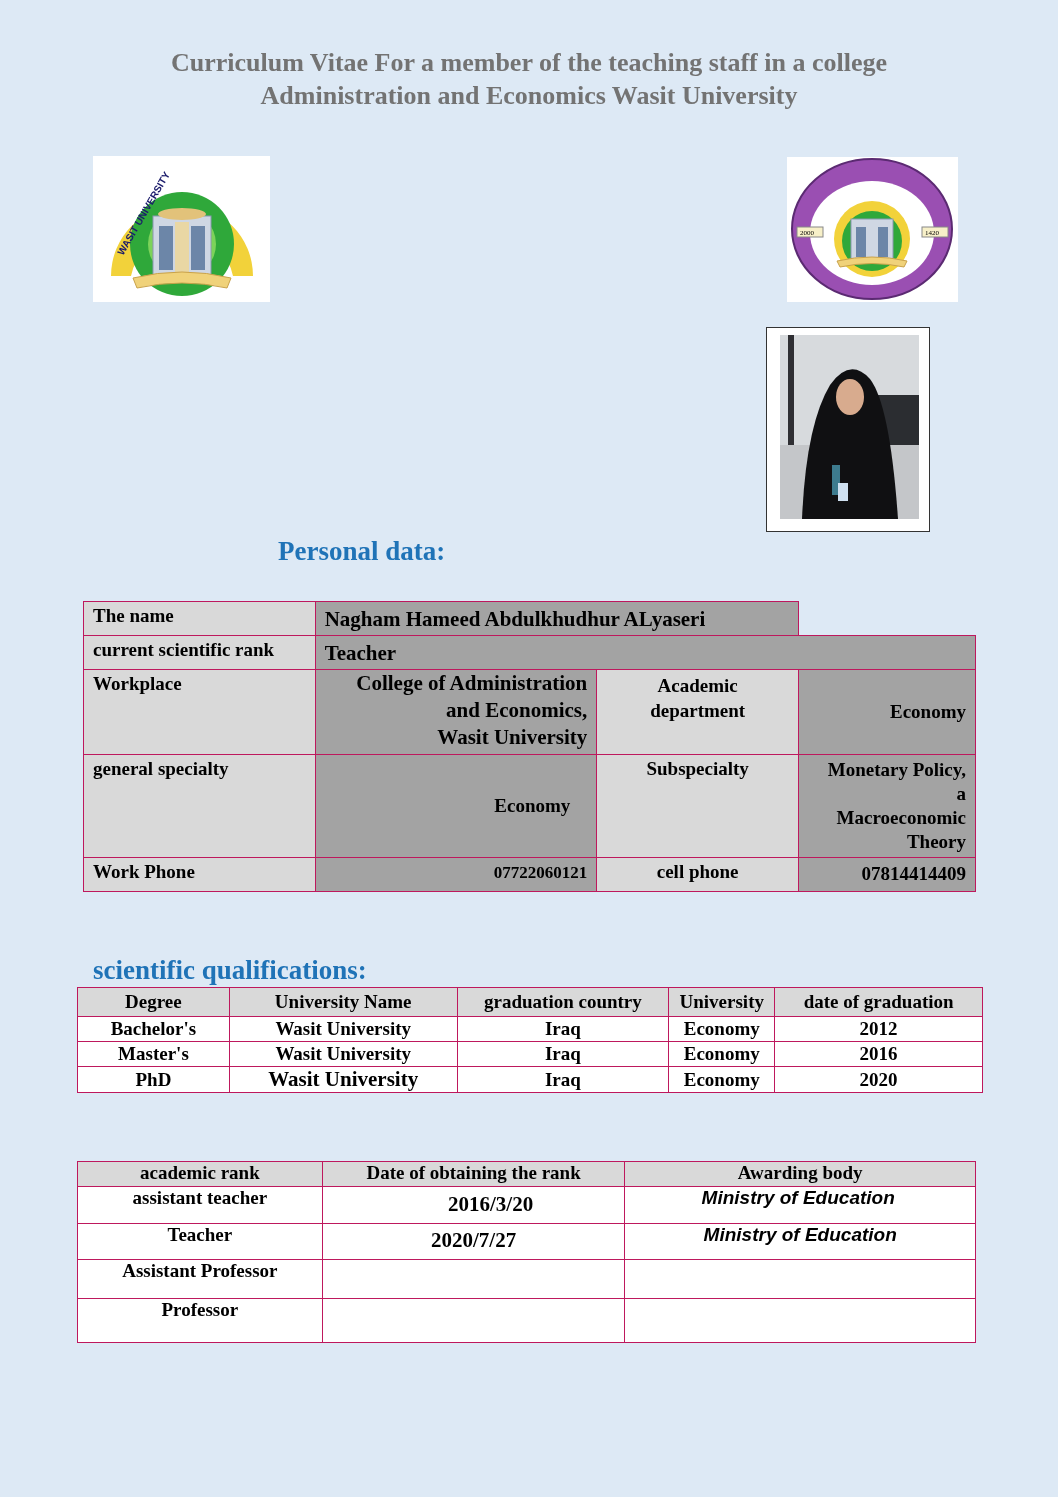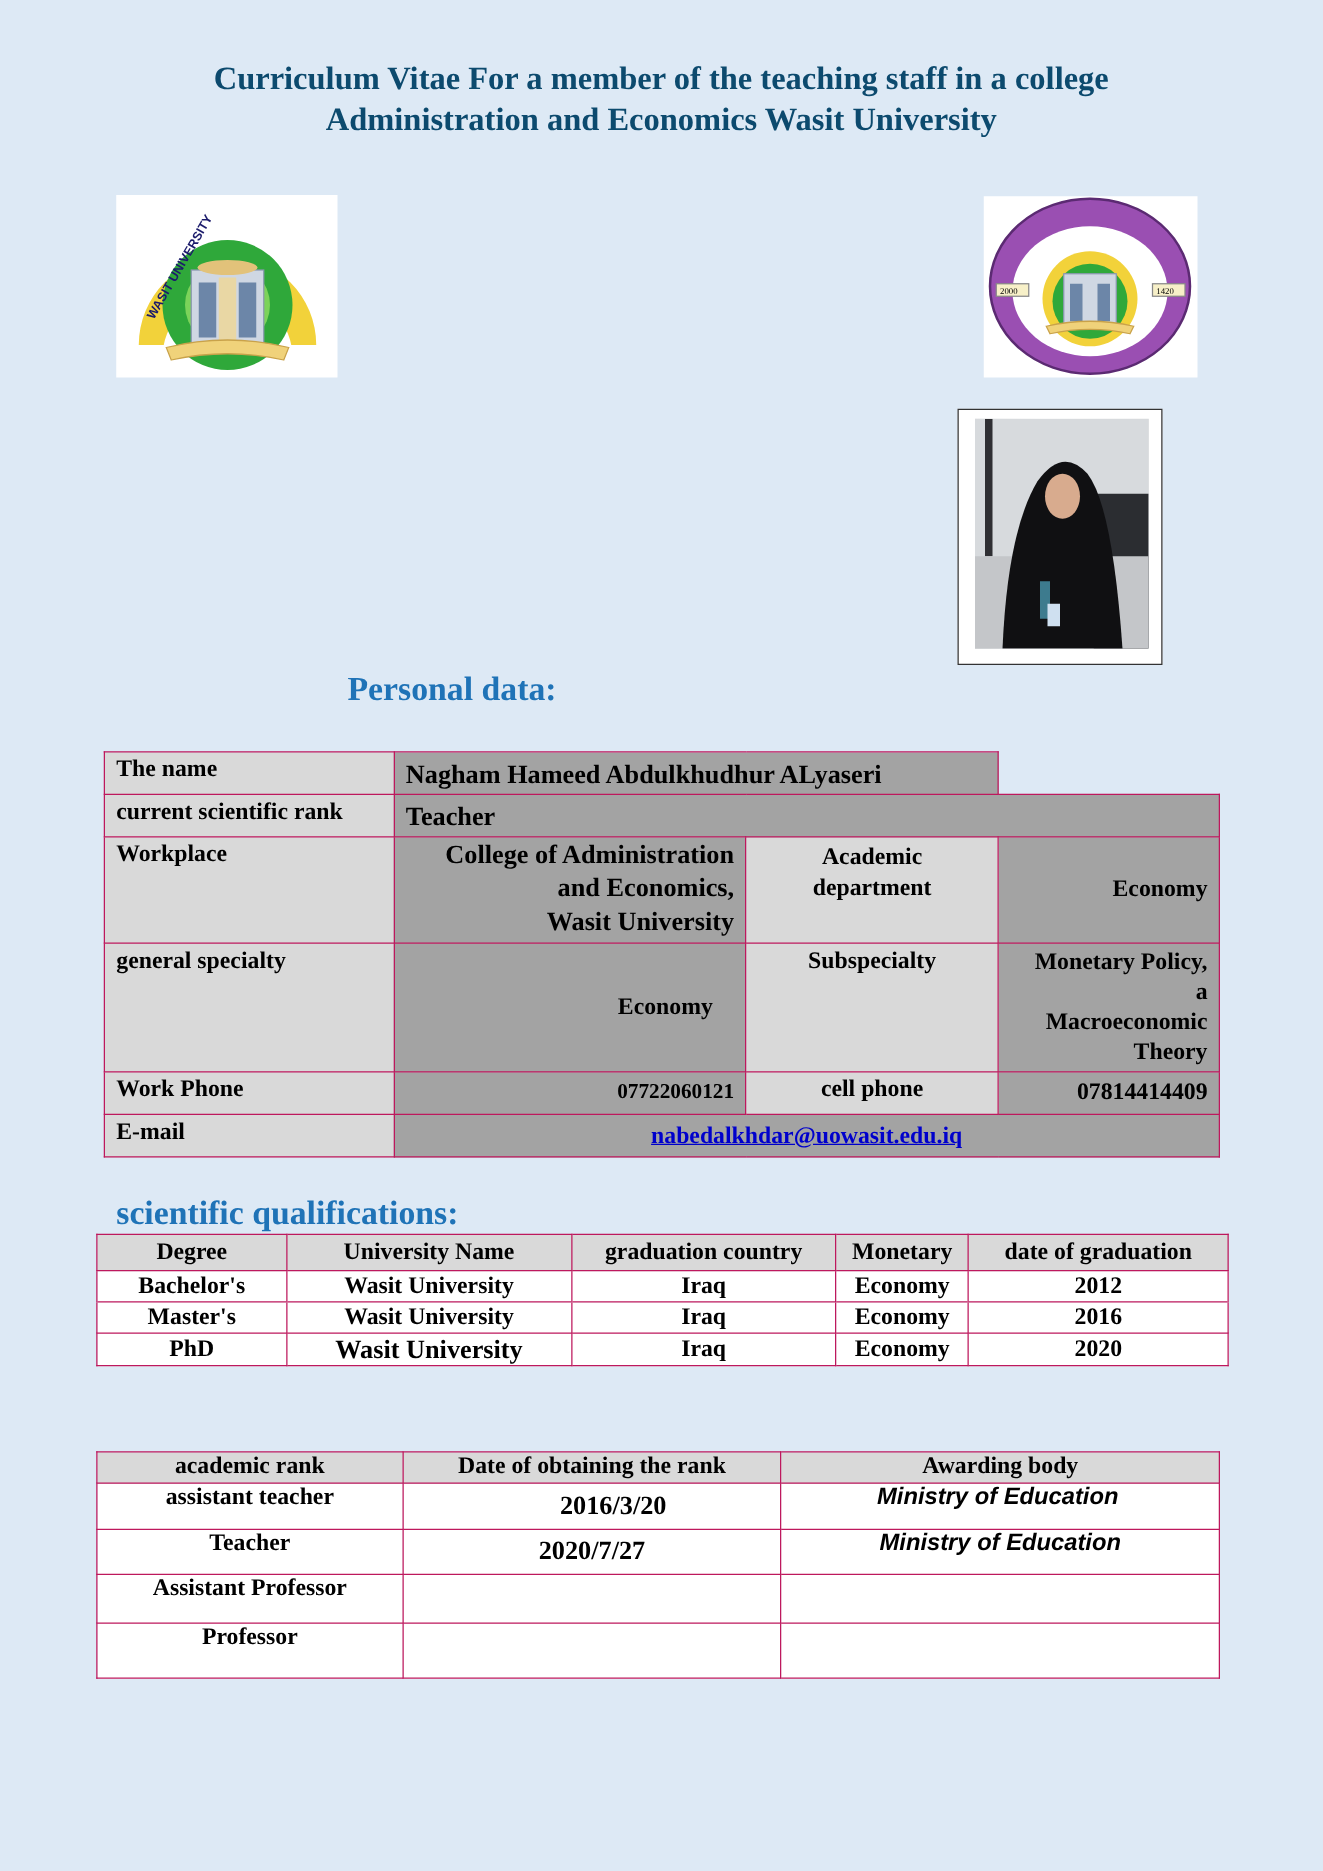--- a/index.html
+++ b/index.html
@@ -6,21 +6,21 @@
   body {
     width: 1058px; height: 1497px;
     background: #dde9f5;
     font-family: "Liberation Serif", serif;
     color: #000;
     position: relative;
     overflow: hidden;
   }
   .title {
     position: absolute; left: 0; width: 1058px; top: 46px;
-    text-align: center; color: #0c4a6e; font-weight: bold;
+    text-align: center; color: #737373; font-weight: bold;
     font-size: 26px; line-height: 33px;
   }
   .logo { position: absolute; background: #fff; }
   .logo-left { left: 93px; top: 156px; width: 177px; height: 146px; }
   .logo-right { left: 787px; top: 157px; width: 171px; height: 145px; }
   .photo-frame {
     position: absolute; left: 766px; top: 327px; width: 164px; height: 205px;
     background: #fff; border: 1.5px solid #333; box-sizing: border-box;
   }
   .photo {
@@ -140,45 +140,39 @@
       <div>Macroeconomic</div>
       <div>Theory</div>
     </td>
   </tr>
   <tr style="height:34px;">
     <td class="lbl">Work Phone</td>
     <td class="val r" style="font-size:17px; padding-top:5px;">07722060121</td>
     <td class="lbl c">cell phone</td>
     <td class="val r" style="padding-top:5px;">07814414409</td>
   </tr>
-  <tr style="height:34px;">
-    <td class="lbl">E-mail</td>
-    <td class="val c" colspan="3" style="padding-top:6px;">
-      <a href="#">nabedalkhdar@uowasit.edu.iq</a>
-    </td>
-  </tr>
 </tbody>
   </table>
 
 <div class="h2" style="left:93px; top:955px;">scientific qualifications:</div>
 
 <table class="q" style="left:77px; top:987px; width:906px;">
   <colgroup>
     <col style="width:152px">
       <col style="width:228px">
       <col style="width:212px">
       <col style="width:106px">
       <col style="width:208px">
   </colgroup>
   <tbody>
       <tr>
     <th>Degree</th>
     <th>University Name</th>
     <th>graduation country</th>
-    <th>Monetary</th>
+    <th>University</th>
     <th>date of graduation</th>
   </tr>
   <tr style="border-bottom:none;">
     <td style="border-bottom:none">Bachelor's</td>
     <td style="border-bottom:none">Wasit University</td>
     <td style="border-bottom:none">Iraq</td>
     <td style="border-bottom:none">Economy</td>
     <td style="border-bottom:none">2012</td>
   </tr>
   <tr>

